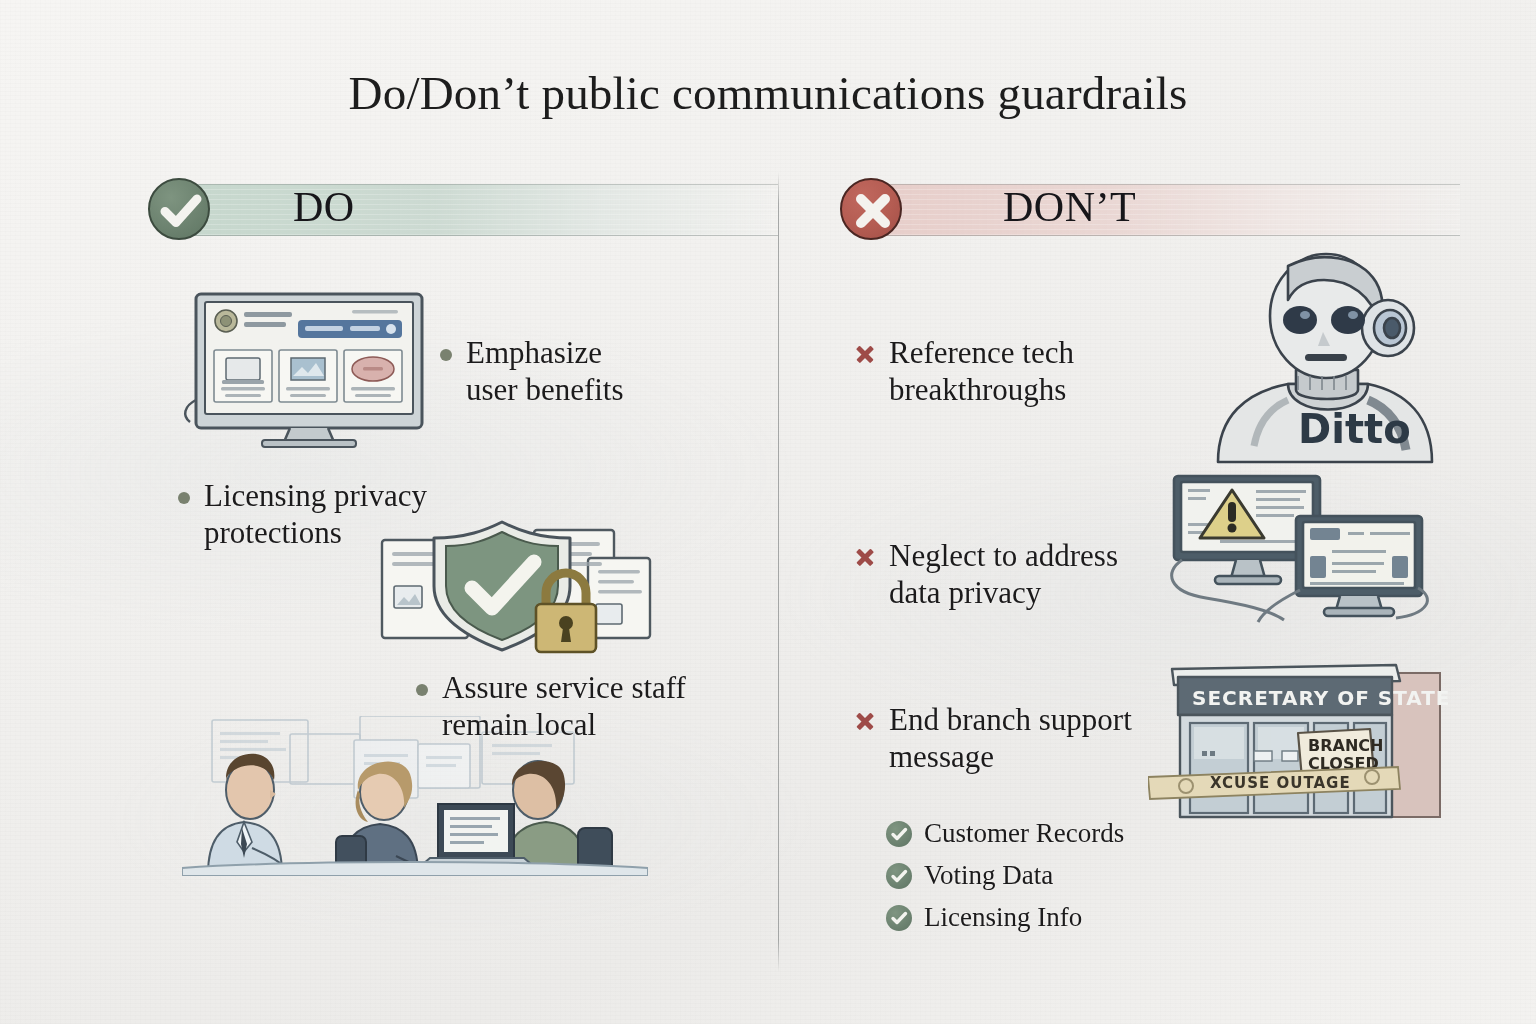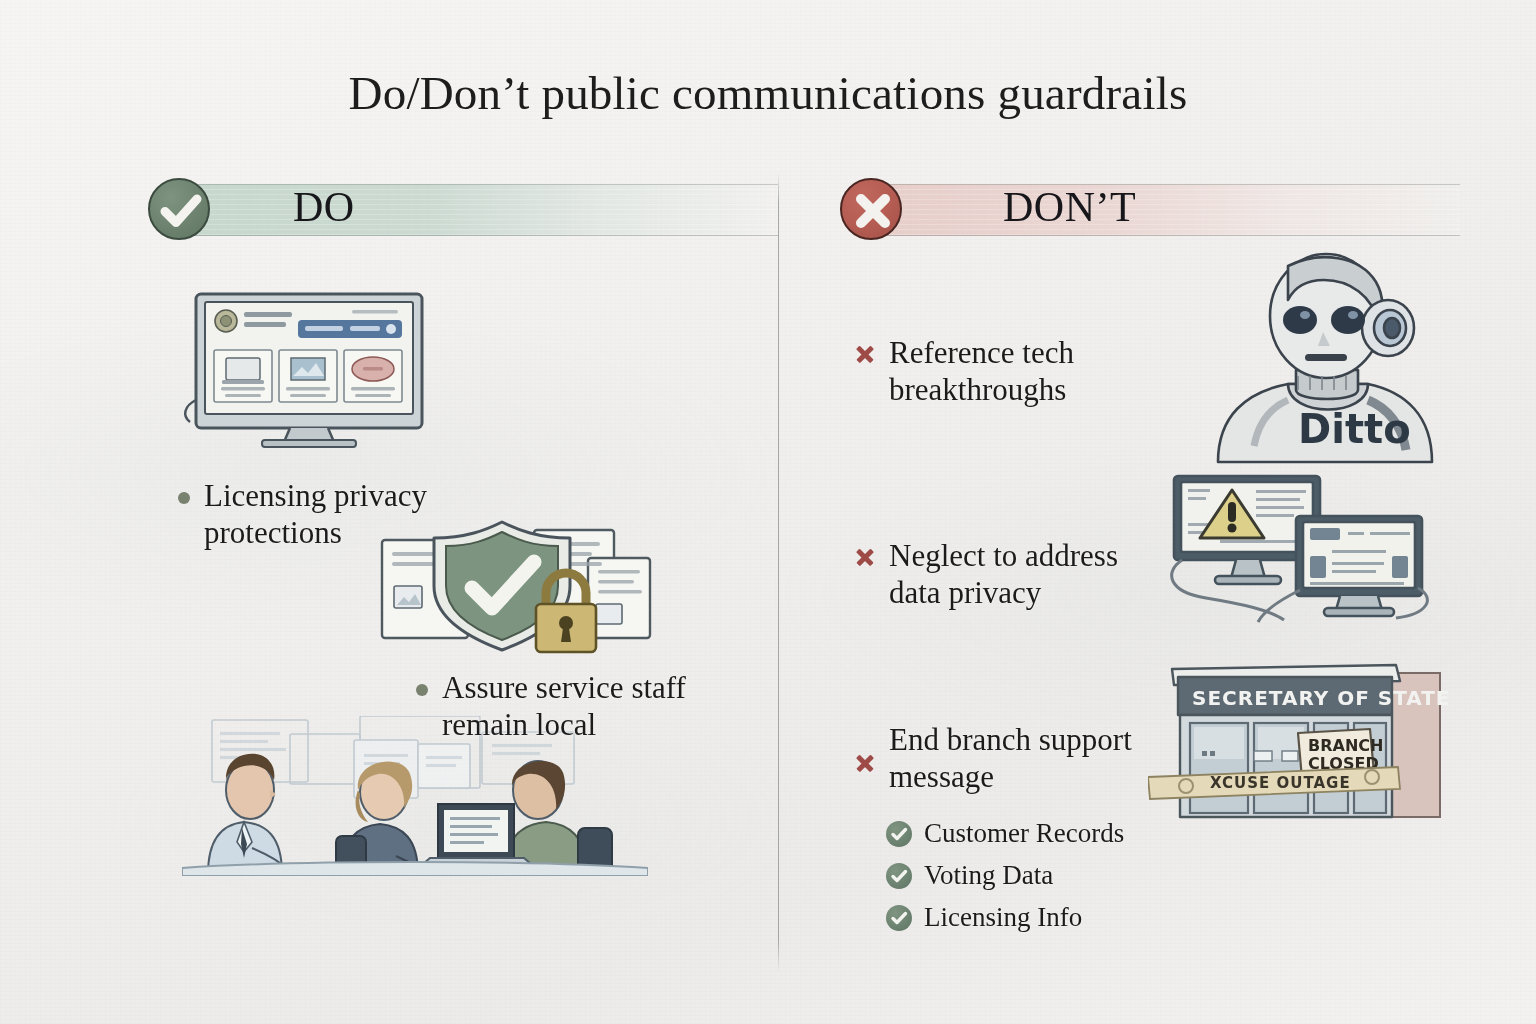--- a/index.html
+++ b/index.html
@@ -161,21 +161,21 @@
     border-radius: 1px;
   }
   .xmark::before { transform: rotate(45deg); }
   .xmark::after  { transform: rotate(-45deg); }
 
   #do-b1   { left: 440px; top: 335px; }
   #do-b2   { left: 178px; top: 478px; }
   #do-b3   { left: 416px; top: 670px; }
   #dont-b1 { left: 855px; top: 335px; }
   #dont-b2 { left: 855px; top: 538px; }
-  #dont-b3 { left: 855px; top: 722px; align-items: center; }
+  #dont-b3 { left: 855px; top: 702px; }
 
   
   #checklist {
     position: absolute;
     left: 886px;
     top: 818px;
     z-index: 5;
   }
   .check-row {
     display: flex;
@@ -365,20 +365,25 @@
             <rect x="268" y="117" width="48" height="3"></rect>
             <rect x="268" y="125" width="34" height="3"></rect>
           </g>
         <path d="M248 142 h94 l14 12 h-122z" fill="#c8d2d8" stroke="#4e5d69" stroke-width="2"></path>
       </g>
 
       <path d="M0 152 C120 144 340 144 466 152 L466 160 L0 160Z" fill="#dfe6ea" stroke="#8fa0ab" stroke-width="2"></path>
     </svg>
   </div>
 
+  <div class="bullet" id="do-b1">
+    <div class="dot"></div>
+    <div class="btext">Emphasize
+user benefits</div>
+  </div>
   <div class="bullet" id="do-b2">
     <div class="dot"></div>
     <div class="btext">Licensing privacy
 protections</div>
   </div>
   <div class="bullet" id="do-b3">
     <div class="dot"></div>
     <div class="btext">Assure service staff
 remain local</div>
   </div>

